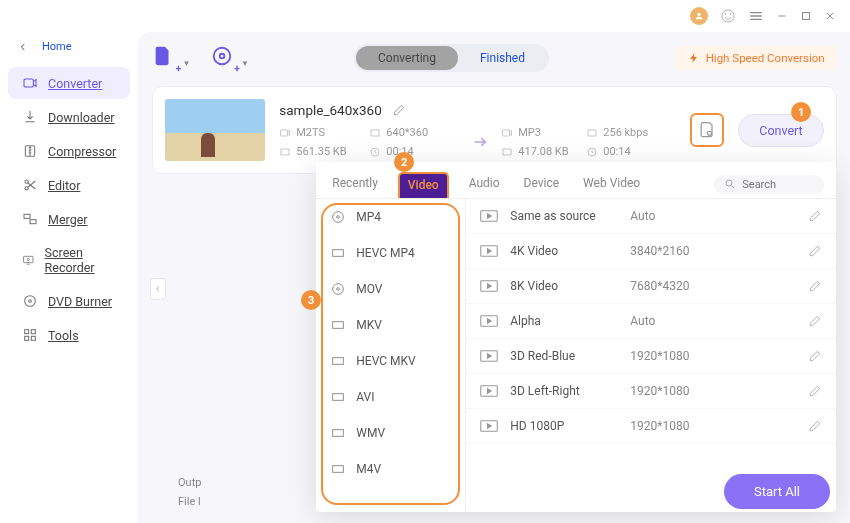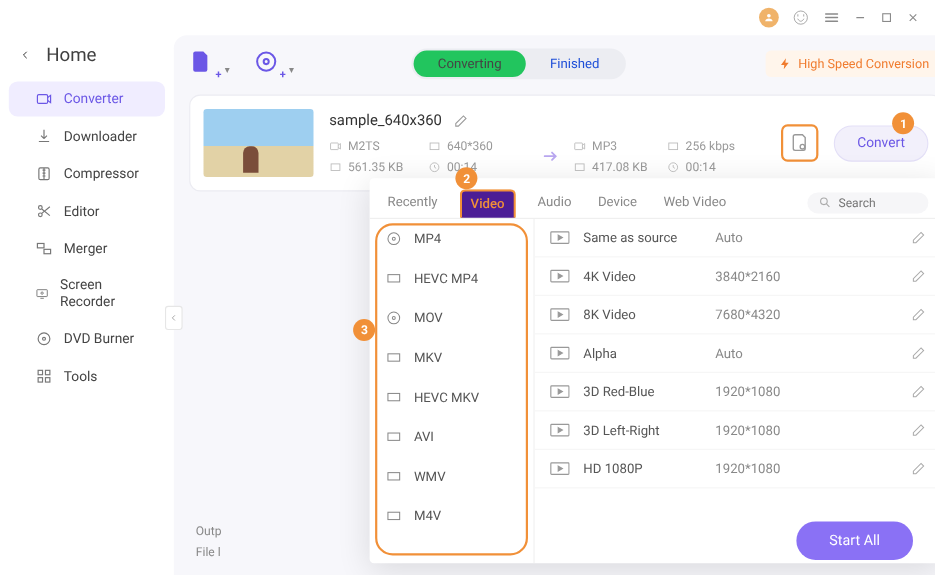--- a/index.html
+++ b/index.html
@@ -11,44 +11,44 @@
 .titlebar .circ svg { width: 10px; height: 10px; fill: #fff; }
 .titlebar .ico { color: #8a8a8a; display: flex; }
 .titlebar .ico svg { width: 16px; height: 16px; stroke: #8a8a8a; fill: none; }
 .titlebar .winbtn { width: 12px; height: 12px; display: flex; align-items: center; justify-content: center; }
 
 
 .wrap { display: flex; height: calc(100% - 32px); }
 .sidebar { width: 160px; padding: 0 8px; }
 .back-row { display: flex; align-items: center; gap: 14px; padding: 8px 10px; margin-bottom: 6px; cursor: pointer; }
 .back-row svg { width: 10px; height: 10px; stroke: #222; fill: none; stroke-width: 2; }
-.back-row span { font-size: 17px; color: #404040; }
+.back-row span { font-size: 11px; color: #1d4ed8; }
 .nav { display: flex; flex-direction: column; gap: 2px; }
-.nav-item { display: flex; align-items: center; gap: 10px; padding: 8px 24px; border-radius: 8px; cursor: pointer; font-size: 12.5px; color: #444; }
+.nav-item { display: flex; align-items: center; gap: 10px; padding: 8px 14px; border-radius: 8px; cursor: pointer; font-size: 12.5px; color: #444; text-decoration: underline; }
 .nav-item.active { background: #f0edff; color: #6b57e6; }
 .nav-item svg { width: 16px; height: 16px; stroke: #777; fill: none; stroke-width: 1.6; }
 .nav-item.active svg { stroke: #6b57e6; }
 
 .collapse-handle { position: absolute; left: 150px; top: 278px; width: 16px; height: 22px; background: #fff; border: 1px solid #e6e6e6; border-radius: 3px; display: flex; align-items: center; justify-content: center; cursor: pointer; z-index: 5; }
 .collapse-handle svg { width: 8px; height: 8px; stroke: #888; fill: none; stroke-width: 2; }
 
 .main { flex: 1; background: #f7f7fb; border-radius: 12px 0 0 0; padding: 12px 14px; position: relative; }
 
 
 .toprow { display: flex; align-items: center; gap: 10px; }
 .tool-icon { width: 26px; height: 26px; position: relative; cursor: pointer; }
 .tool-icon .plus-badge { position: absolute; right: -3px; bottom: -3px; font-size: 10px; font-weight: bold; color: #6b57e6; }
 .tool-icon svg { width: 22px; height: 22px; }
 .tool-icon.file svg { fill: #6b57e6; }
 .tool-icon.disc svg { fill: none; stroke: #6b57e6; stroke-width: 2; }
 .dd-caret { font-size: 9px; color: #888; margin-left: -4px; margin-top: 10px; }
 
 .segmented { margin-left: auto; margin-right: auto; position: relative; left: -10px; display: flex; background: #ecedf2; border-radius: 16px; padding: 2px; }
 .seg-btn { padding: 5px 22px; font-size: 12px; color: #1d4ed8; border-radius: 14px; cursor: pointer; }
-.seg-btn.active { background: #22c55e; color: #444; }
+.seg-btn.active { background: #a3a3a3; color: #444; }
 
 .hs-chip { background: #fff5eb; color: #f07b2e; font-size: 11.5px; padding: 5px 12px; border-radius: 5px; display: flex; align-items: center; gap: 6px; cursor: pointer; }
 .hs-chip svg { width: 12px; height: 12px; fill: #f07b2e; }
 
 
 .filecard { margin-top: 14px; background: #fff; border: 1px solid #ececf2; border-radius: 10px; padding: 12px; display: flex; gap: 14px; align-items: center; }
 .thumb { width: 100px; height: 62px; background: linear-gradient(#9ecff0 0 55%, #e2d2a6 55% 100%); border-radius: 3px; position: relative; overflow: hidden; }
 .thumb::after { content: ""; position: absolute; left: 36px; top: 34px; width: 14px; height: 24px; background: #7a4d3a; border-radius: 6px 6px 0 0; }
 .fileinfo { flex: 1; }
 .fname-row { display: flex; align-items: center; gap: 10px; font-size: 13.5px; color: #333; }

